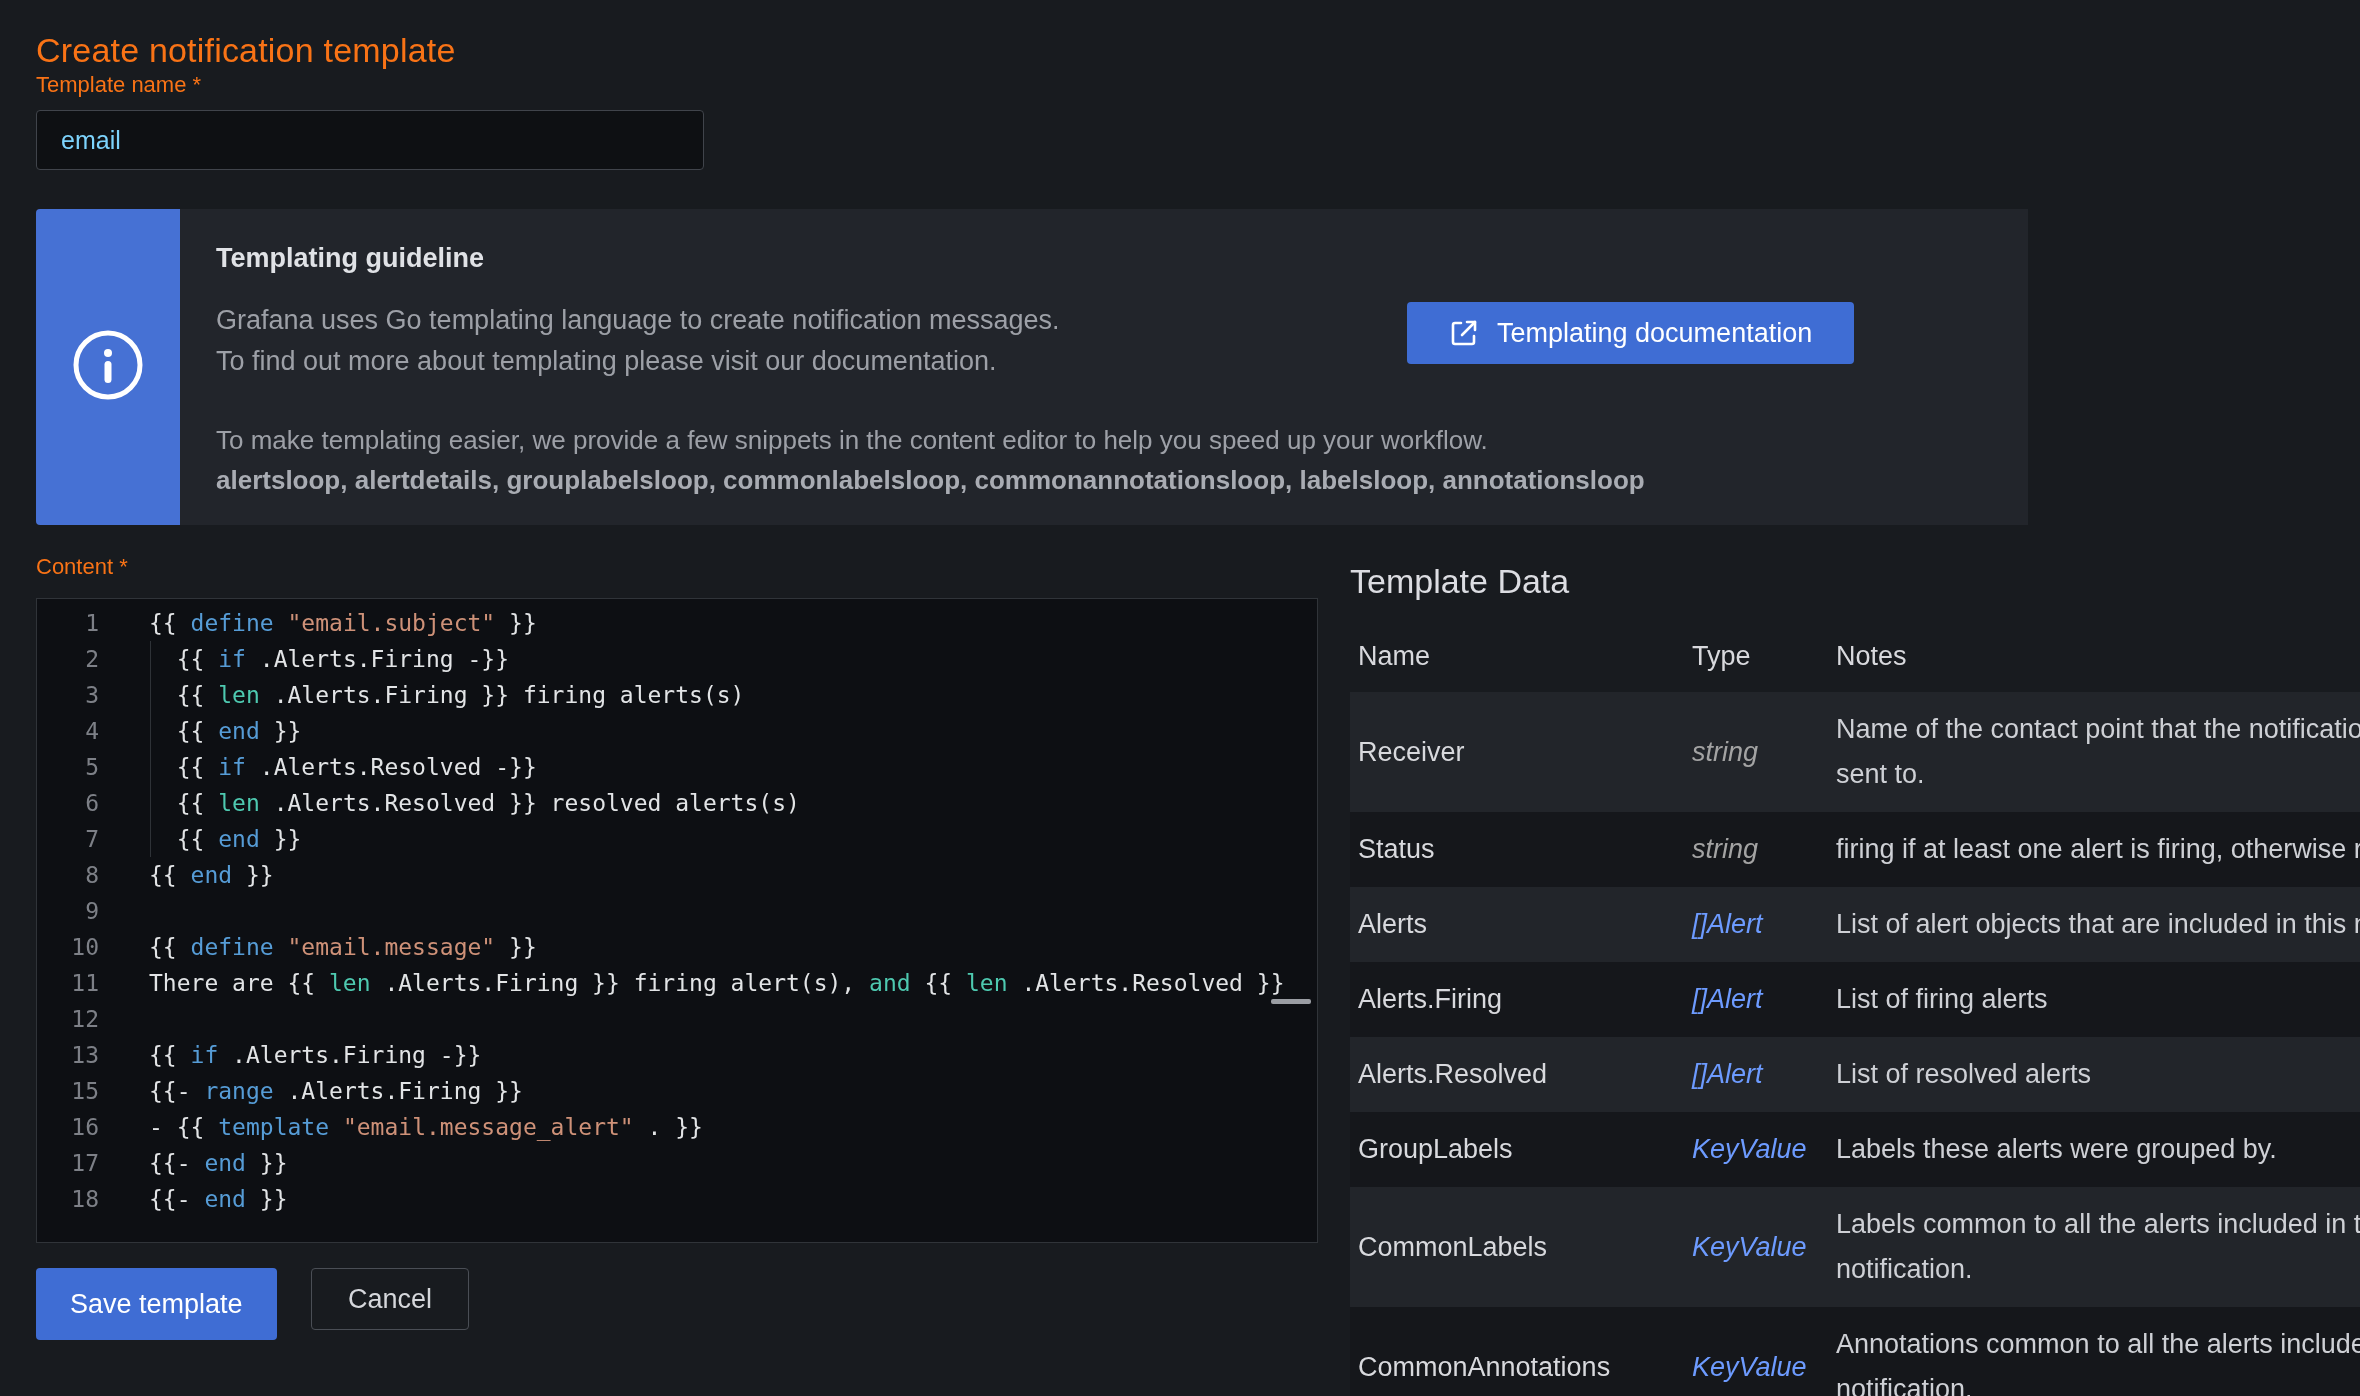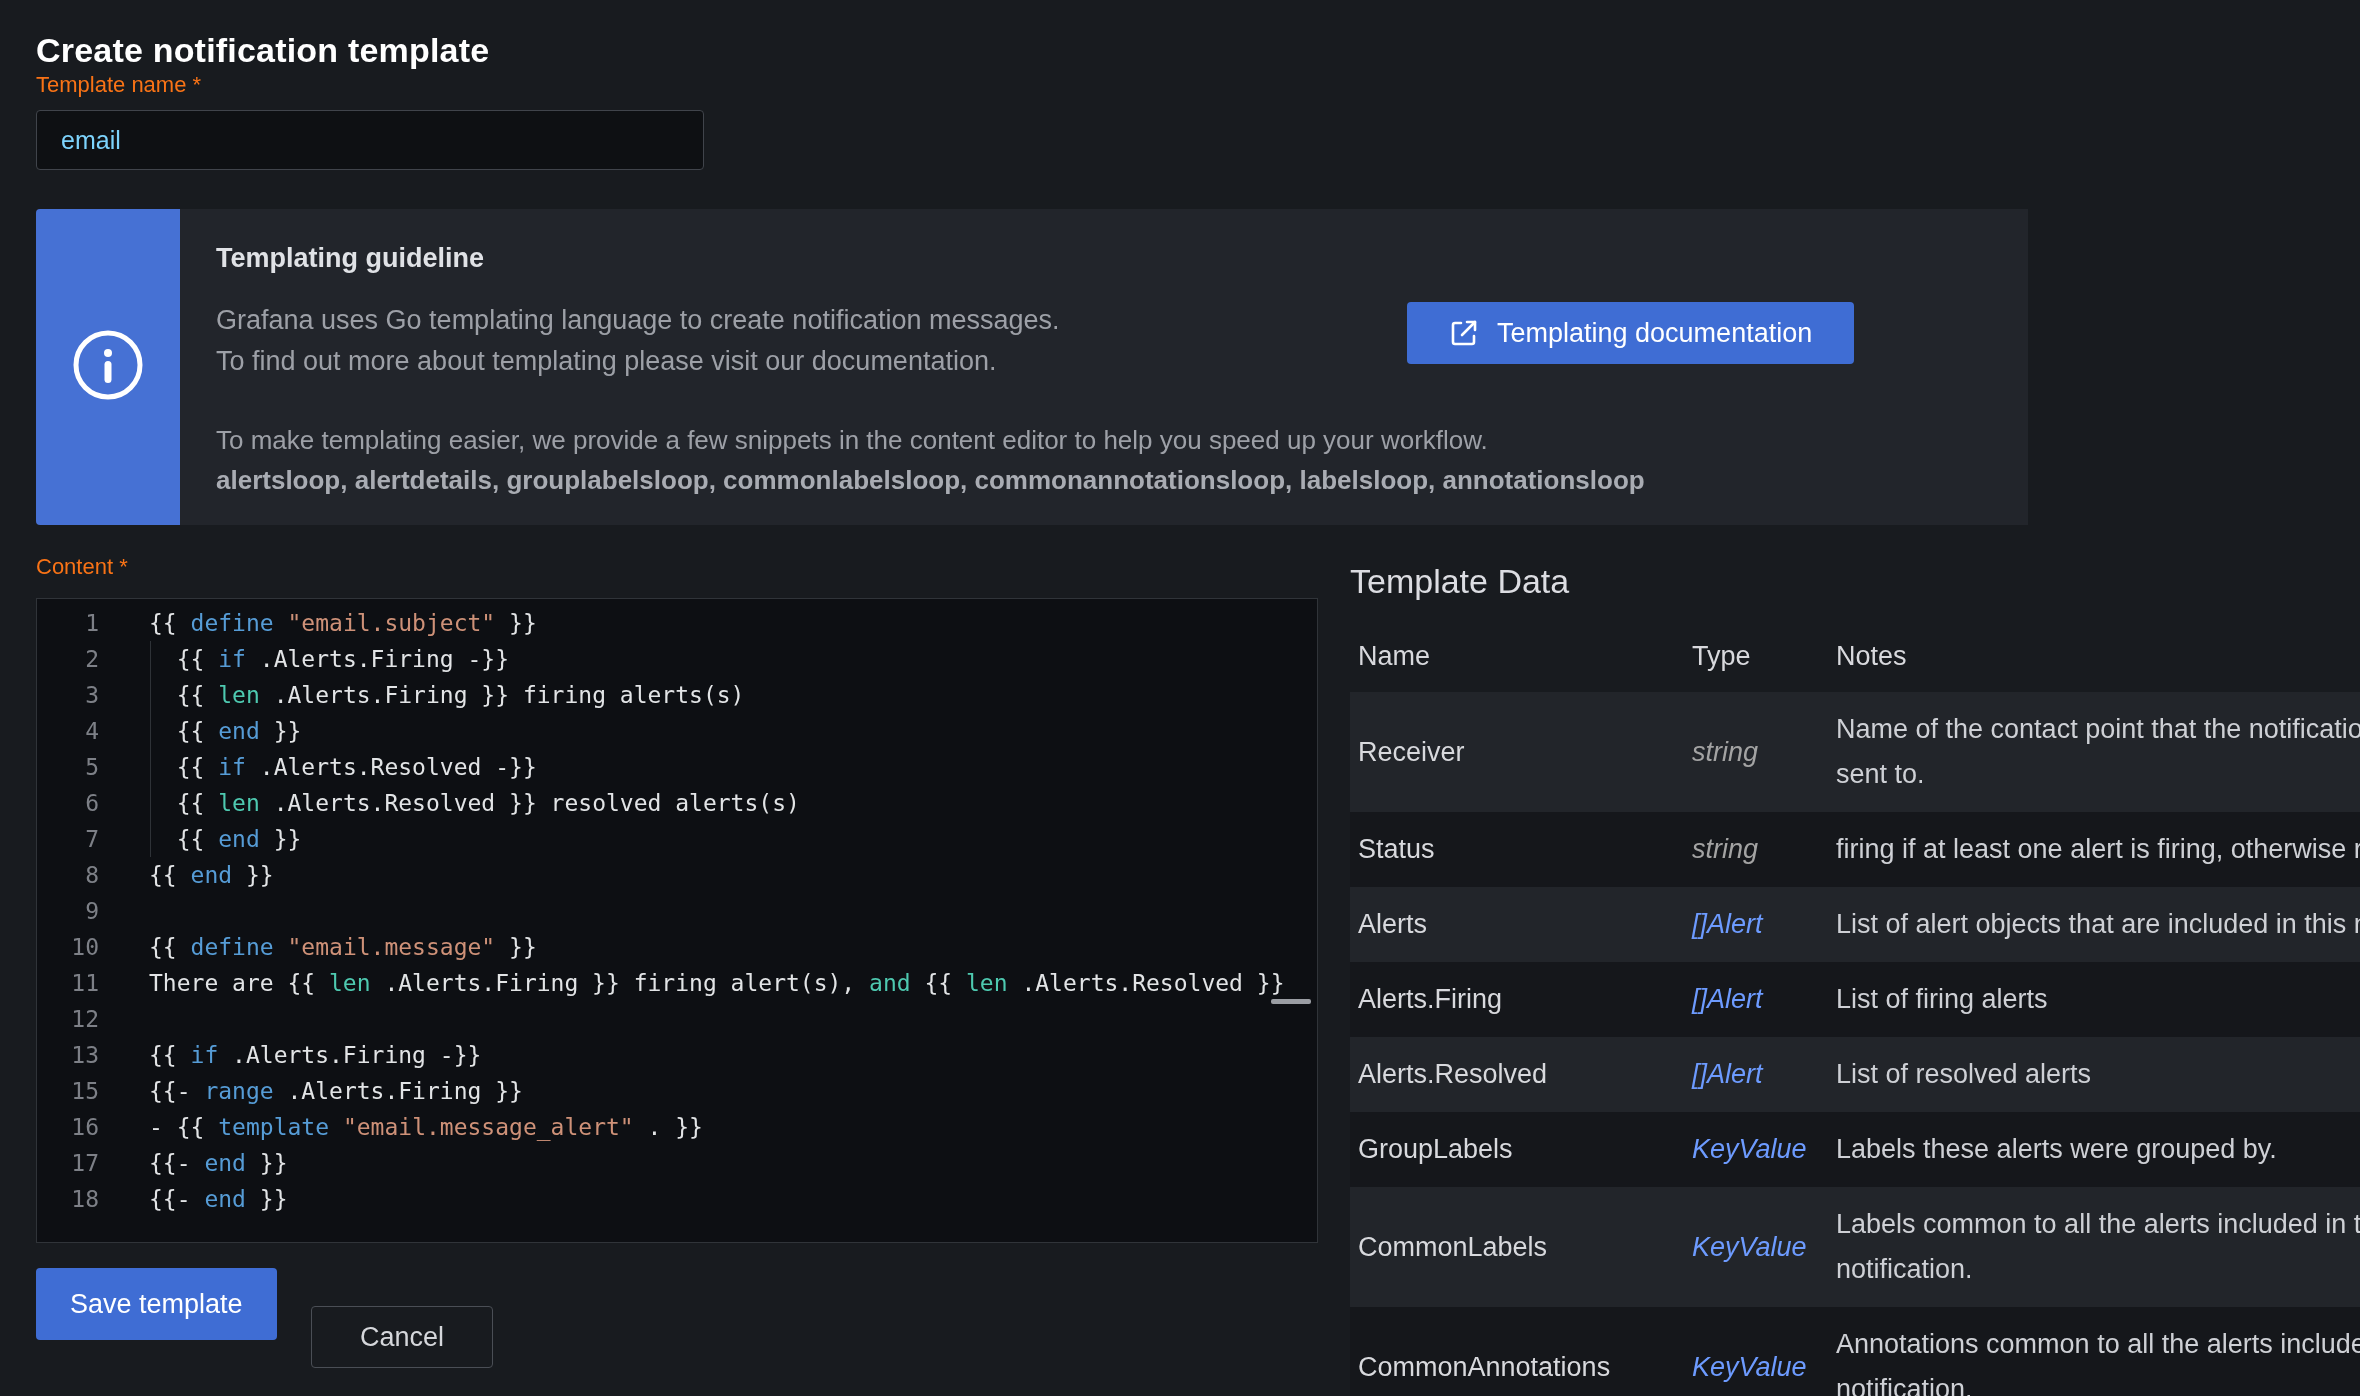--- a/index.html
+++ b/index.html
@@ -4,21 +4,21 @@
 <style>
   html,body{margin:0;padding:0;}
   body{
     width:2360px;height:1396px;overflow:hidden;
     background:#181b1f;
     font-family:"Liberation Sans", sans-serif;
     -webkit-font-smoothing:antialiased;
   }
   .page{position:relative;width:2360px;height:1396px;}
 
-  .page-title{position:absolute;left:36px;top:8px;font-size:34px;font-weight:700;color:#ffffff;letter-spacing:.2px;}
+  .page-title{position:absolute;left:36px;top:8px;font-size:34px;font-weight:400;color:#f97316;letter-spacing:.2px;}
 
   .field-label{position:absolute;font-size:22px;font-weight:500;color:#f97316;}
   .lbl-name{left:36px;top:72px;}
   .lbl-content{left:36px;top:554px;}
 
   .name-input{
     position:absolute;left:36px;top:110px;width:668px;height:60px;box-sizing:border-box;
     background:#0e1013;border:1px solid #40444b;border-radius:4px;
     color:#7dd3fc;font-size:25px;padding:0 24px;outline:none;
     font-family:"Liberation Sans", sans-serif;
@@ -62,23 +62,23 @@
   .indent-guide{position:absolute;left:113px;top:42px;width:1px;height:216px;background:#2e3237;}
   .cursor-bar{position:absolute;left:1234px;top:400px;width:40px;height:5px;background:#9a9da3;border-radius:2px;}
 
   
   .save-btn{
     position:absolute;left:36px;top:1268px;height:72px;padding:0 34px;
     background:#3f6dd4;border:none;border-radius:4px;color:#fff;font-size:27px;font-weight:500;cursor:pointer;
     font-family:"Liberation Sans", sans-serif;
   }
   .cancel-btn{
-    position:absolute;left:311px;top:1268px;height:62px;padding:0 48px;
+    position:absolute;left:311px;top:1268px;height:62px;padding:0 36px;
     background:transparent;border:1px solid #4a4e55;border-radius:4px;color:#d5d7db;
-    font-size:27px;font-weight:500;cursor:pointer;font-family:"Liberation Sans", sans-serif;margin-top:38px;
+    font-size:27px;font-weight:500;cursor:pointer;font-family:"Liberation Sans", sans-serif;
   }
 
   
   .td-panel{position:absolute;left:1350px;top:560px;width:1130px;}
   .td-title{margin:0;font-size:34px;font-weight:500;color:#dcdde2;line-height:42px;}
   .t-table{margin-top:32px;width:1128px;}
   .t-head{display:grid;grid-template-columns:334px 144px 650px;padding:8px 0 22px 8px;
     font-size:27px;font-weight:500;color:#d8d9dd;line-height:28px;}
   .t-row{display:grid;grid-template-columns:334px 144px 650px;padding-left:8px;align-items:center;}
   .t-row.light{background:#22252a;}

